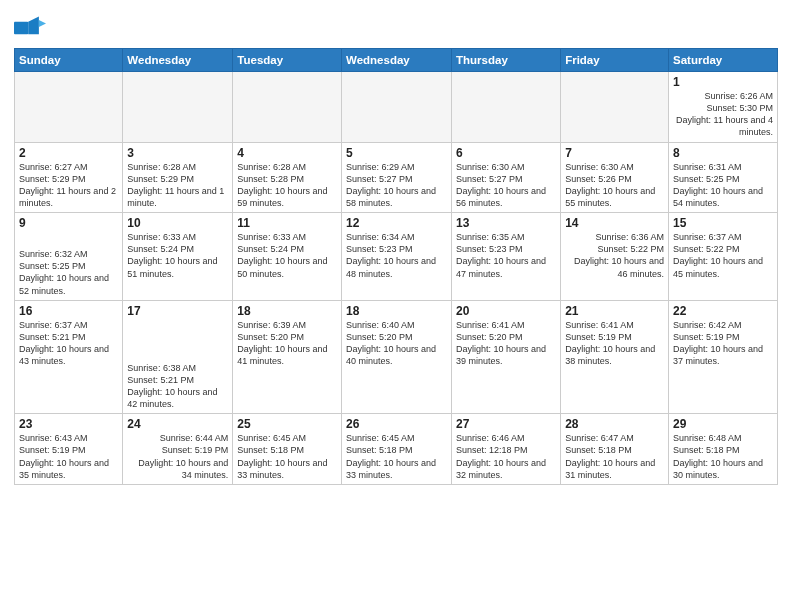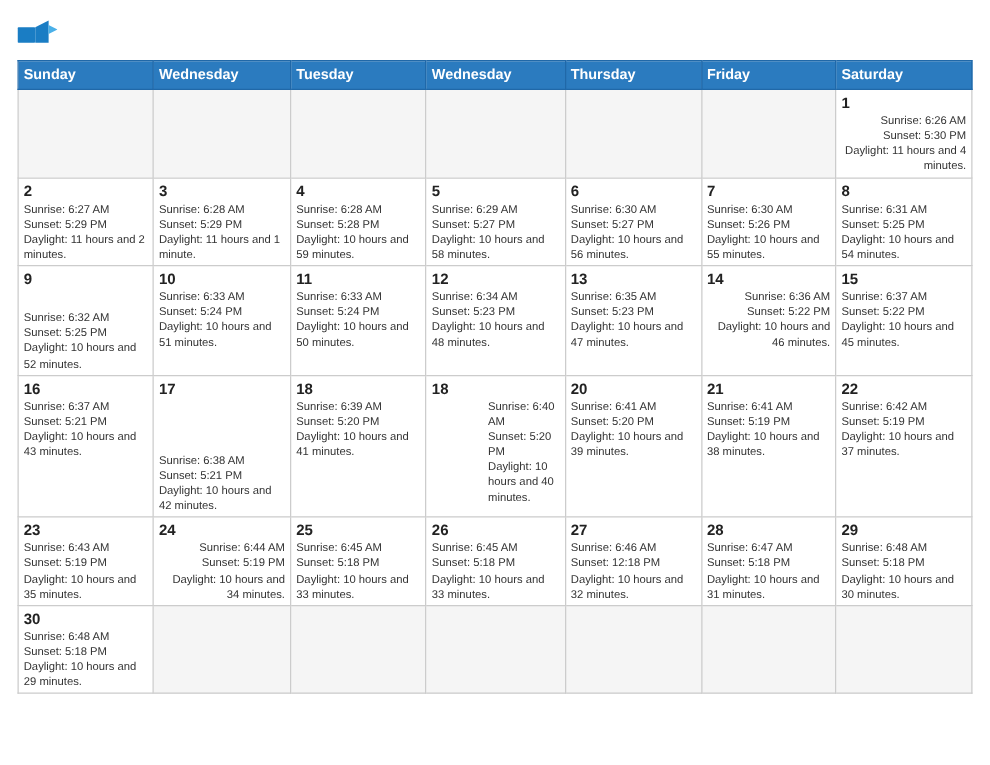--- a/index.html
+++ b/index.html
@@ -245,21 +245,21 @@
 Daylight: 10 hours and 42 minutes.</div>
           </td>
           <td>
             <span class="day-num">18</span>
             <div class="day-info" style="white-space: pre-line;">Sunrise: 6:39 AM
 Sunset: 5:20 PM
 Daylight: 10 hours and 41 minutes.</div>
           </td>
           <td>
             <span class="day-num">18</span>
-            <div class="day-info" style="white-space: pre-line; margin-left: 45px;">Sunrise: 6:40 AM
+            <div class="day-info" style="white-space: pre-line;">Sunrise: 6:40 AM
 Sunset: 5:20 PM
 Daylight: 10 hours and 40 minutes.</div>
           </td>
           <td>
             <span class="day-num">20</span>
             <div class="day-info" style="white-space: pre-line;">Sunrise: 6:41 AM
 Sunset: 5:20 PM
 Daylight: 10 hours and 39 minutes.</div>
           </td>
           <td>
@@ -311,30 +311,16 @@
             <div class="day-info" style="white-space: pre-line;">Sunrise: 6:47 AM
 Sunset: 5:18 PM
 Daylight: 10 hours and 31 minutes.</div>
           </td>
           <td>
             <span class="day-num">29</span>
             <div class="day-info" style="white-space: pre-line;">Sunrise: 6:48 AM
 Sunset: 5:18 PM
 Daylight: 10 hours and 30 minutes.</div>
           </td>
-        </tr>
-        <tr class="last-row">
-          <td>
-            <span class="day-num">30</span>
-            <div class="day-info" style="white-space: pre-line;">Sunrise: 6:48 AM
-Sunset: 5:18 PM
-Daylight: 10 hours and 29 minutes.</div>
-          </td>
-          <td class="empty"></td>
-          <td class="empty"></td>
-          <td class="empty"></td>
-          <td class="empty"></td>
-          <td class="empty"></td>
-          <td class="empty"></td>
         </tr>
       </tbody>
   </table>
 </div>
 
 </body></html>

